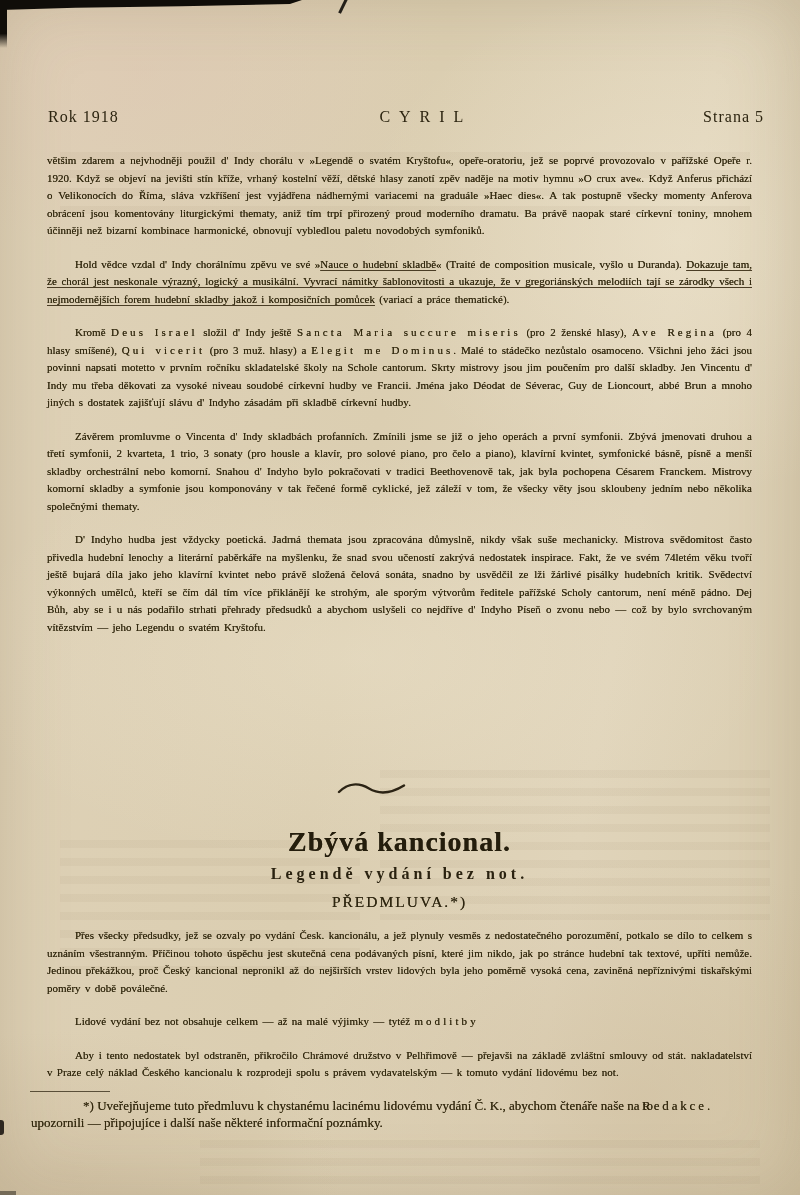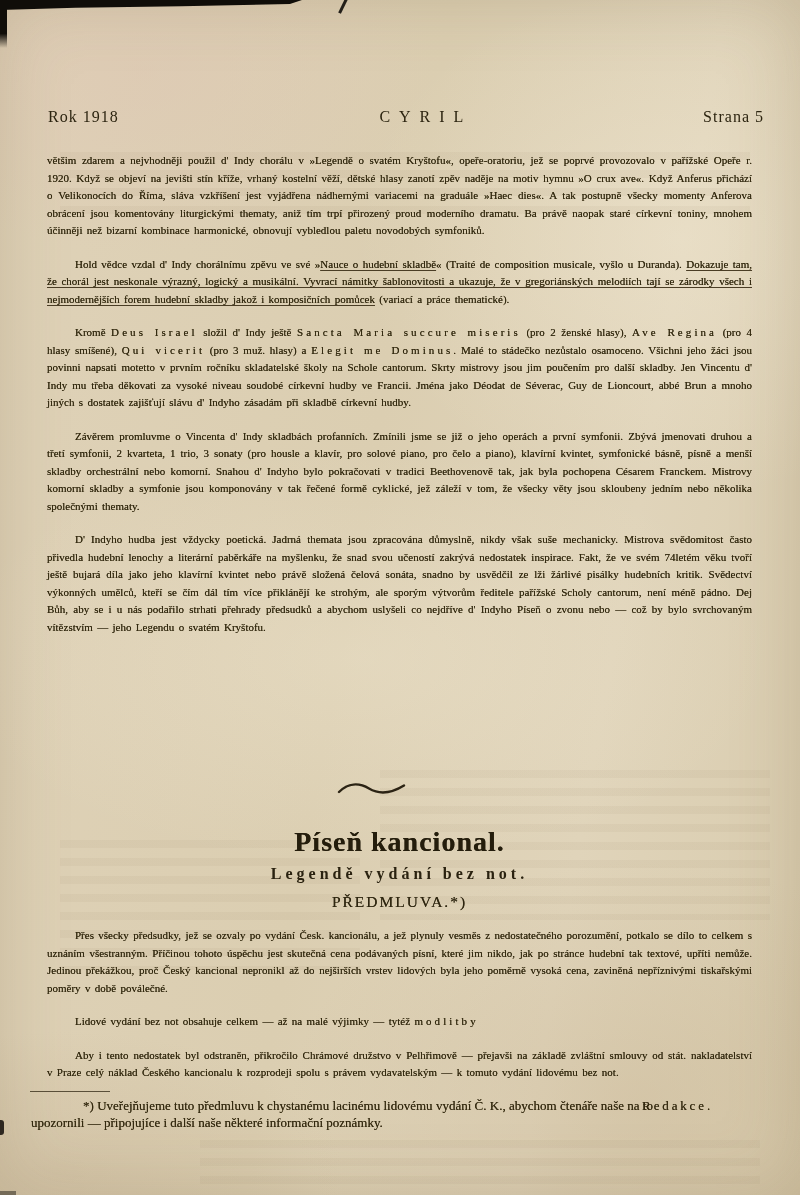--- a/index.html
+++ b/index.html
@@ -103,21 +103,21 @@
     <p class="body">D' Indyho hudba jest vždycky poetická.  Jadrná themata jsou zpracována důmyslně, nikdy však suše mechanicky.  Mistrova svědomitost často přivedla hudební lenochy a literární paběrkáře na myšlenku, že snad svou učeností zakrývá nedostatek inspirace.  Fakt, že ve svém 74letém věku tvoří ještě bujará díla jako jeho klavírní kvintet nebo právě složená čelová sonáta, snadno by usvědčil ze lži žárlivé pisálky hudebních kritik.  Svědectví výkonných umělců, kteří se čím dál tím více přiklánějí ke strohým, ale sporým výtvorům ředitele pařížské Scholy cantorum, není méně pádno.  Dej Bůh, aby se i u nás podařilo strhati přehrady předsudků a abychom uslyšeli co nejdříve d' Indyho Píseň o zvonu nebo — což by bylo svrchovaným vítězstvím — jeho Legendu o svatém Kryštofu.</p>
   </div>
 
   <div class="flourish">
     <svg width="72" height="18" viewBox="0 0 72 18">
       <path d="M3 12 C 12 3, 23 2.5, 33 8.5 C 43 14.5, 55 13.5, 68 5.5" stroke="#2b2314" stroke-width="2.4" fill="none" stroke-linecap="round"></path>
     </svg>
   </div>
 
   <div class="sec2">
-    <h1 class="kanc">Píseň kancional.</h1>
+    <h1 class="kanc">Zbývá kancional.</h1>
     <h2 class="lidove">Legendě vydání bez not.</h2>
     <h3 class="predml">PŘEDMLUVA.*)</h3>
     <p class="body">Přes všecky předsudky, jež se ozvaly po vydání Česk. kancionálu, a jež plynuly vesměs z nedostatečného porozumění, potkalo se dílo to celkem s uznáním všestranným. Příčinou tohoto úspěchu jest skutečná cena podávaných písní, které jim nikdo, jak po stránce hudební tak textové, upříti nemůže.  Jedinou překážkou, proč Český kancional nepronikl až do nejširších vrstev lidových byla jeho poměrně vysoká cena, zaviněná nepříznivými tiskařskými poměry v době poválečné.</p>
     <p class="body"><span>Lidové vydání bez not obsahuje celkem — až na malé výjimky — tytéž </span><span class="sperr">modlitby</span></p>
     <p class="body">Aby i tento nedostatek byl odstraněn, přikročilo Chrámové družstvo v Pelhřimově — přejavši na základě zvláštní smlouvy od stát. nakladatelství v Praze celý náklad Českého kancionalu k rozprodeji spolu s právem vydavatelským — k tomuto vydání lidovému bez not.</p>
   </div>
 
   <div class="fnrule"></div>
   <div class="footnote">
     <span class="fn-text">*) Uveřejňujeme tuto předmluvu k chystanému lacinému lidovému vydání Č. K., abychom čtenáře naše na to upozornili — připojujíce i další naše některé informační poznámky.</span>

